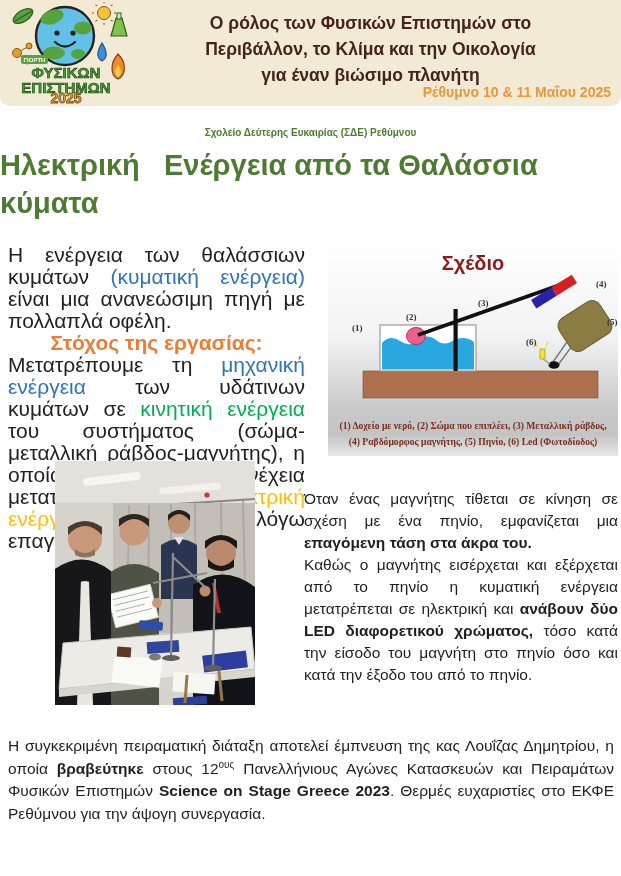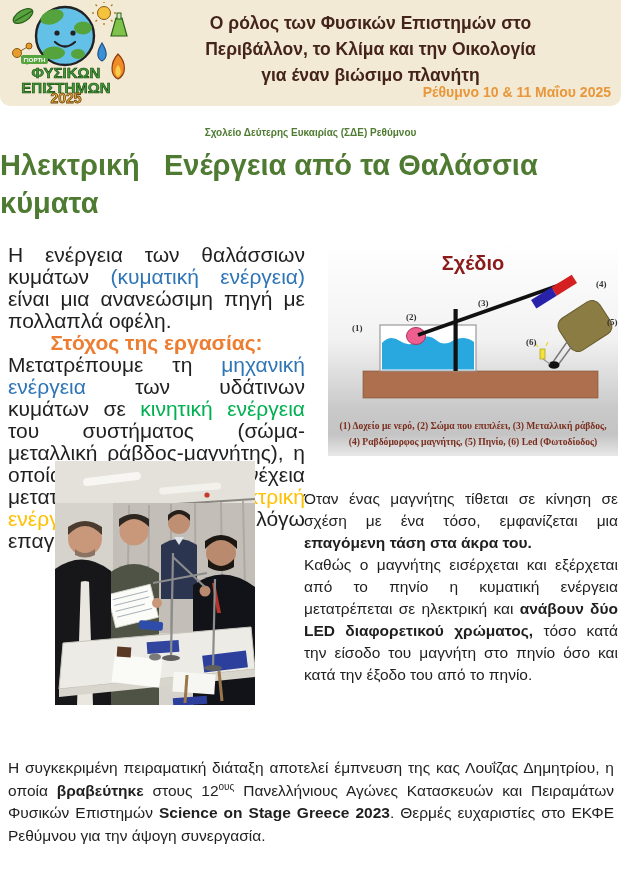--- a/index.html
+++ b/index.html
@@ -23,21 +23,21 @@
               color:var(--title-green,#4e7b31);}
 
   
   p{margin:0;}
   .intro-col{position:absolute;left:8px;top:244px;width:297px;
              font-size:21px;line-height:22px;text-align:justify;}
   .goal-h{font-weight:bold;color:var(--orange,#ED7D31);text-align:center;}
   .right-col{position:absolute;left:304px;top:488px;width:314px;
              font-size:15.5px;line-height:22px;text-align:justify;}
   .footer-par{position:absolute;left:8px;top:735px;width:606px;
-              font-size:15.5px;line-height:22.5px;text-align:justify;margin-top:22px;}
+              font-size:15.5px;line-height:22.5px;text-align:justify;}
 
   .b{font-weight:bold;}
   .c-blue{color:var(--blue,#2E75B6);}
   .c-green{color:var(--green,#00B050);}
   .c-gold{color:var(--gold,#FFC000);}
   sup{font-size:10px;line-height:0;}
 
   
   .diagram{position:absolute;left:328px;top:243px;}
   .photo{position:absolute;left:55px;top:461px;}
@@ -277,19 +277,19 @@
     </g>
     <g fill="#5f5f5f">
       <ellipse cx="116" cy="197" rx="9" ry="3"></ellipse>
         <ellipse cx="158" cy="207" rx="9" ry="3"></ellipse>
       <rect x="62" y="186" width="14" height="10" fill="#5a3a24" transform="rotate(4 69 191)"></rect>
       <ellipse cx="100" cy="196" rx="6" ry="3.4" fill="#7b7b7b"></ellipse>
     </g>
   </svg>
 
   <div class="right-col">
-    <p><span>Όταν ένας μαγνήτης τίθεται σε κίνηση σε σχέση με ένα τόσο, εμφανίζεται μια </span><span class="b">επαγόμενη τάση στα άκρα του.</span></p>
+    <p><span>Όταν ένας μαγνήτης τίθεται σε κίνηση σε σχέση με ένα πηνίο, εμφανίζεται μια </span><span class="b">επαγόμενη τάση στα άκρα του.</span></p>
     <p><span>Καθώς ο μαγνήτης εισέρχεται και εξέρχεται από το πηνίο η κυματική ενέργεια μετατρέπεται σε ηλεκτρική και </span><span class="b">ανάβουν δύο LED διαφορετικού χρώματος,</span><span> τόσο κατά την είσοδο του μαγνήτη στο πηνίο όσο και κατά την έξοδο του από το πηνίο.</span></p>
   </div>
 
   <p class="footer-par"><span>Η συγκεκριμένη πειραματική διάταξη αποτελεί έμπνευση της κας Λουΐζας Δημητρίου, η οποία </span><span class="b">βραβεύτηκε</span><span> στους 12</span><sup>ους</sup><span> Πανελλήνιους Αγώνες Κατασκευών και Πειραμάτων Φυσικών Επιστημών </span><span class="b">Science on Stage Greece 2023</span><span>. Θερμές ευχαριστίες στο ΕΚΦΕ Ρεθύμνου για την άψογη συνεργασία.</span></p>
 
 </div>
 
 </body></html>

